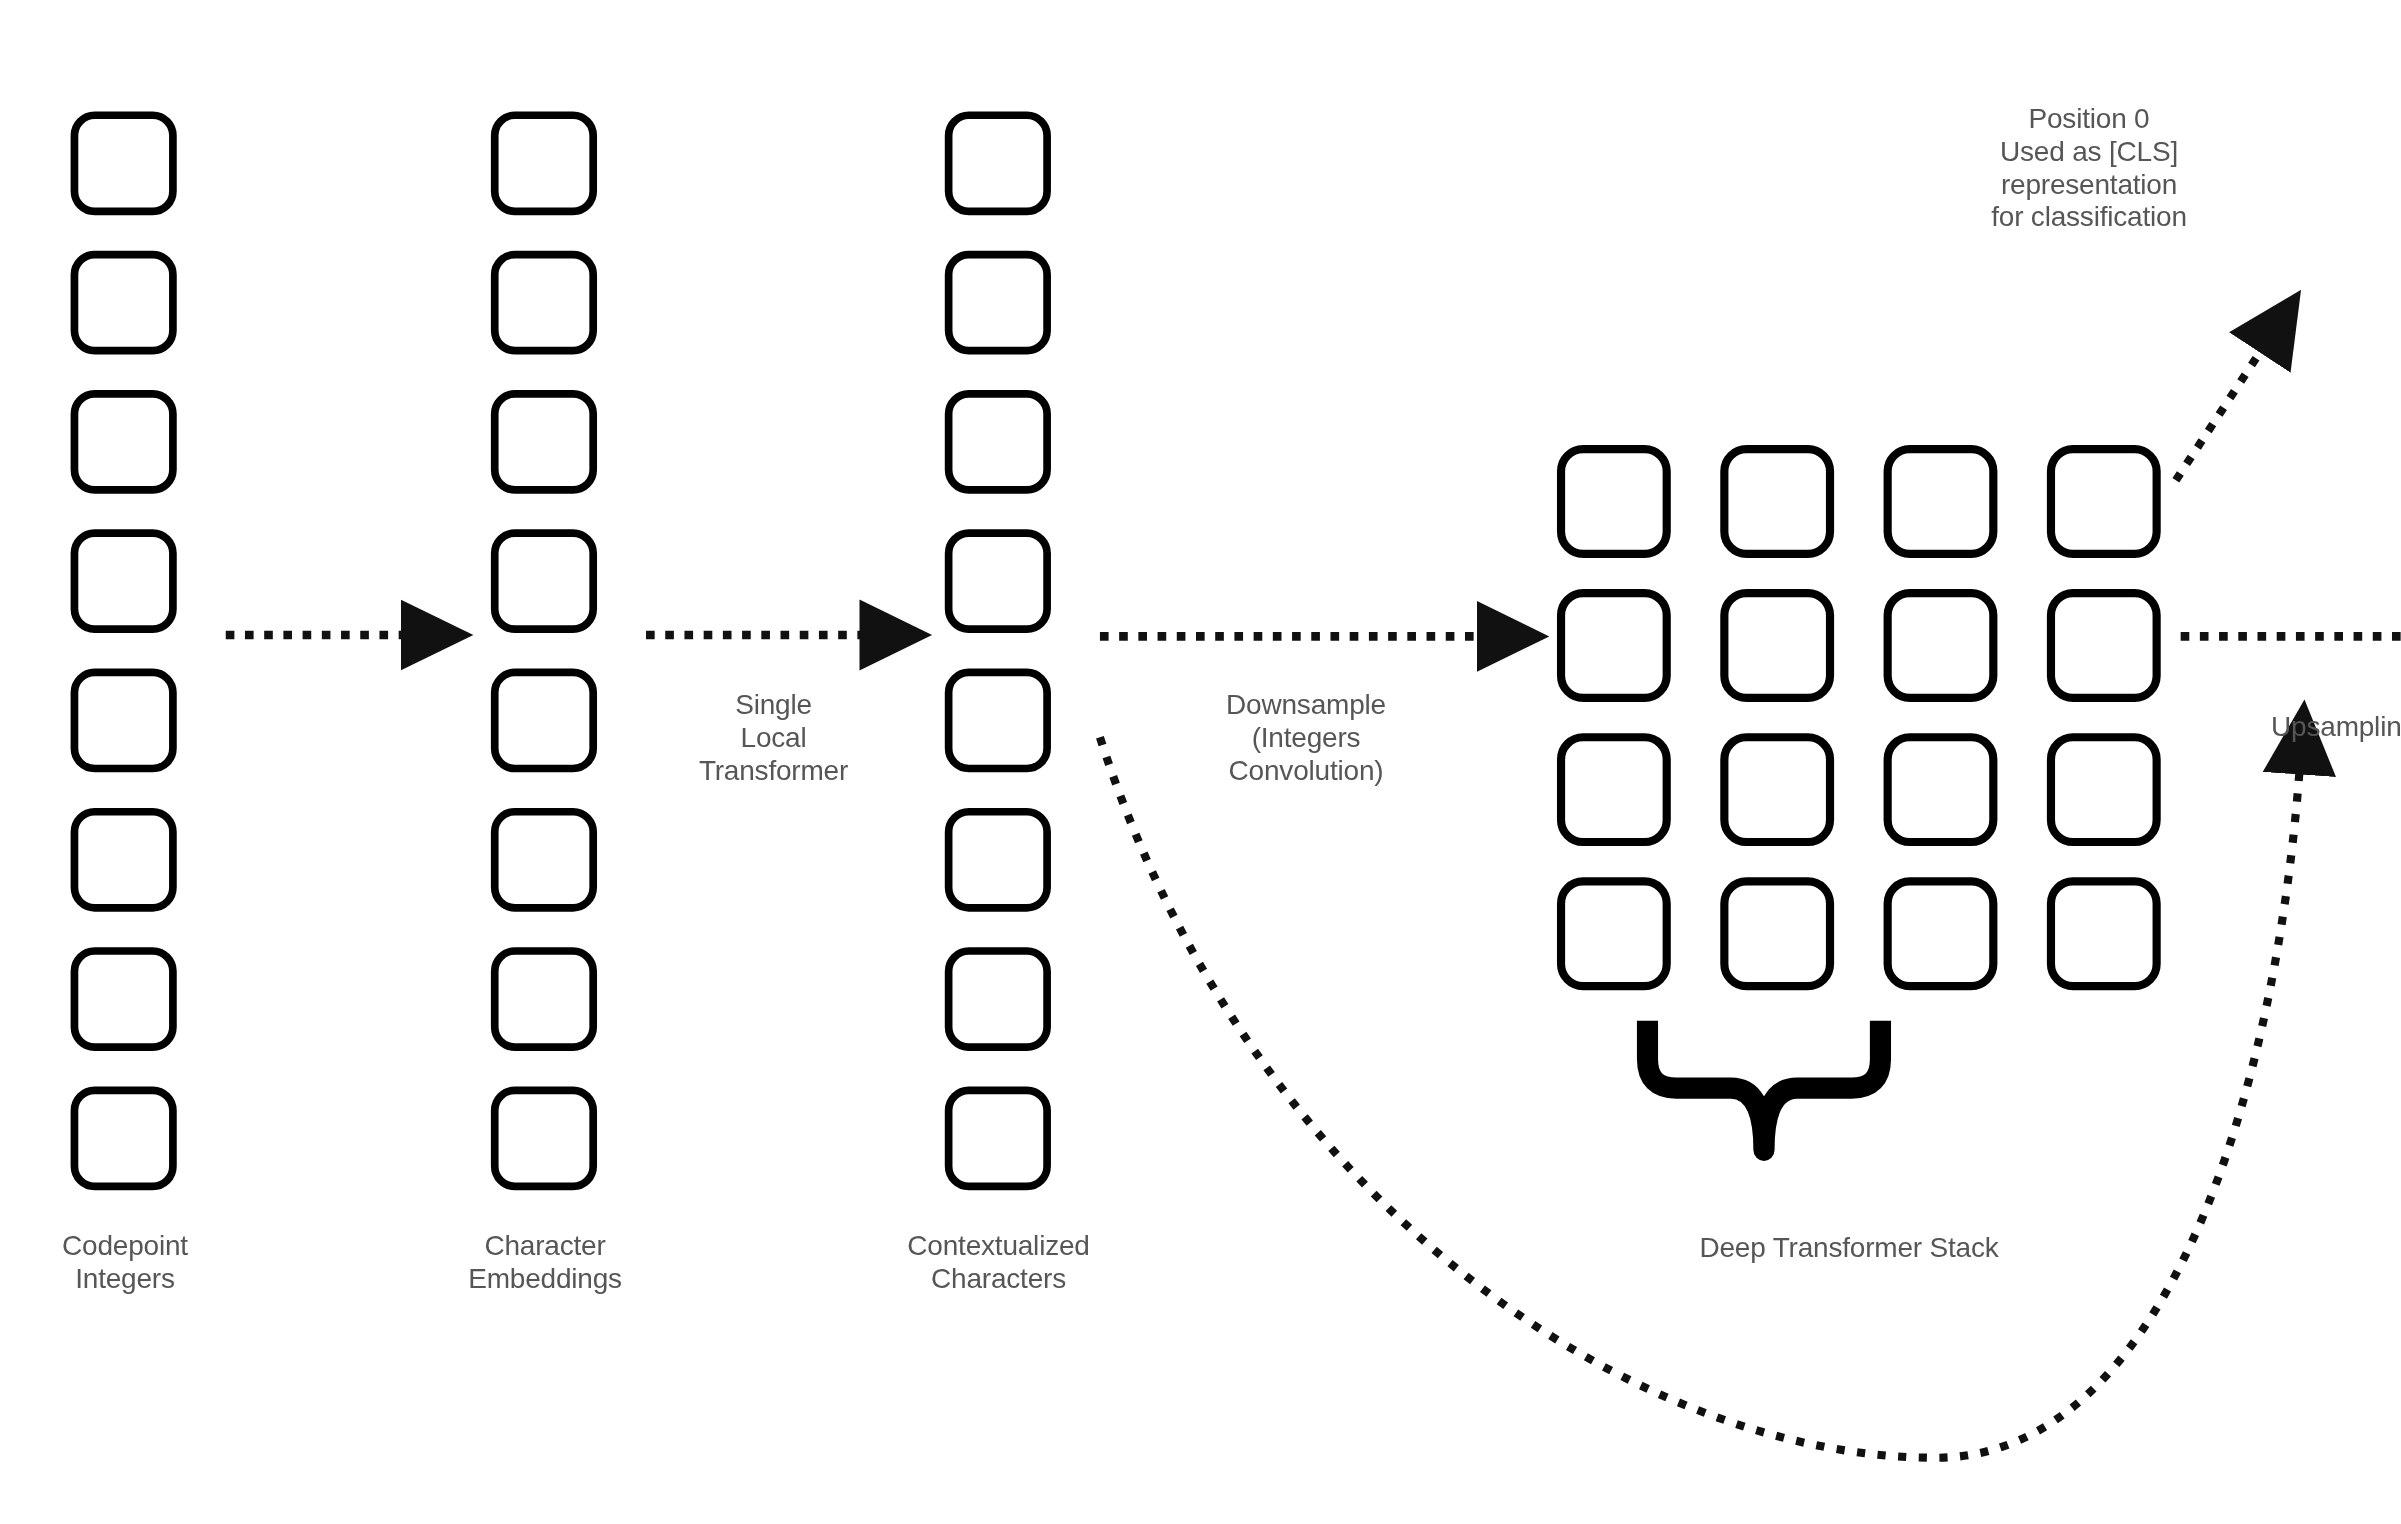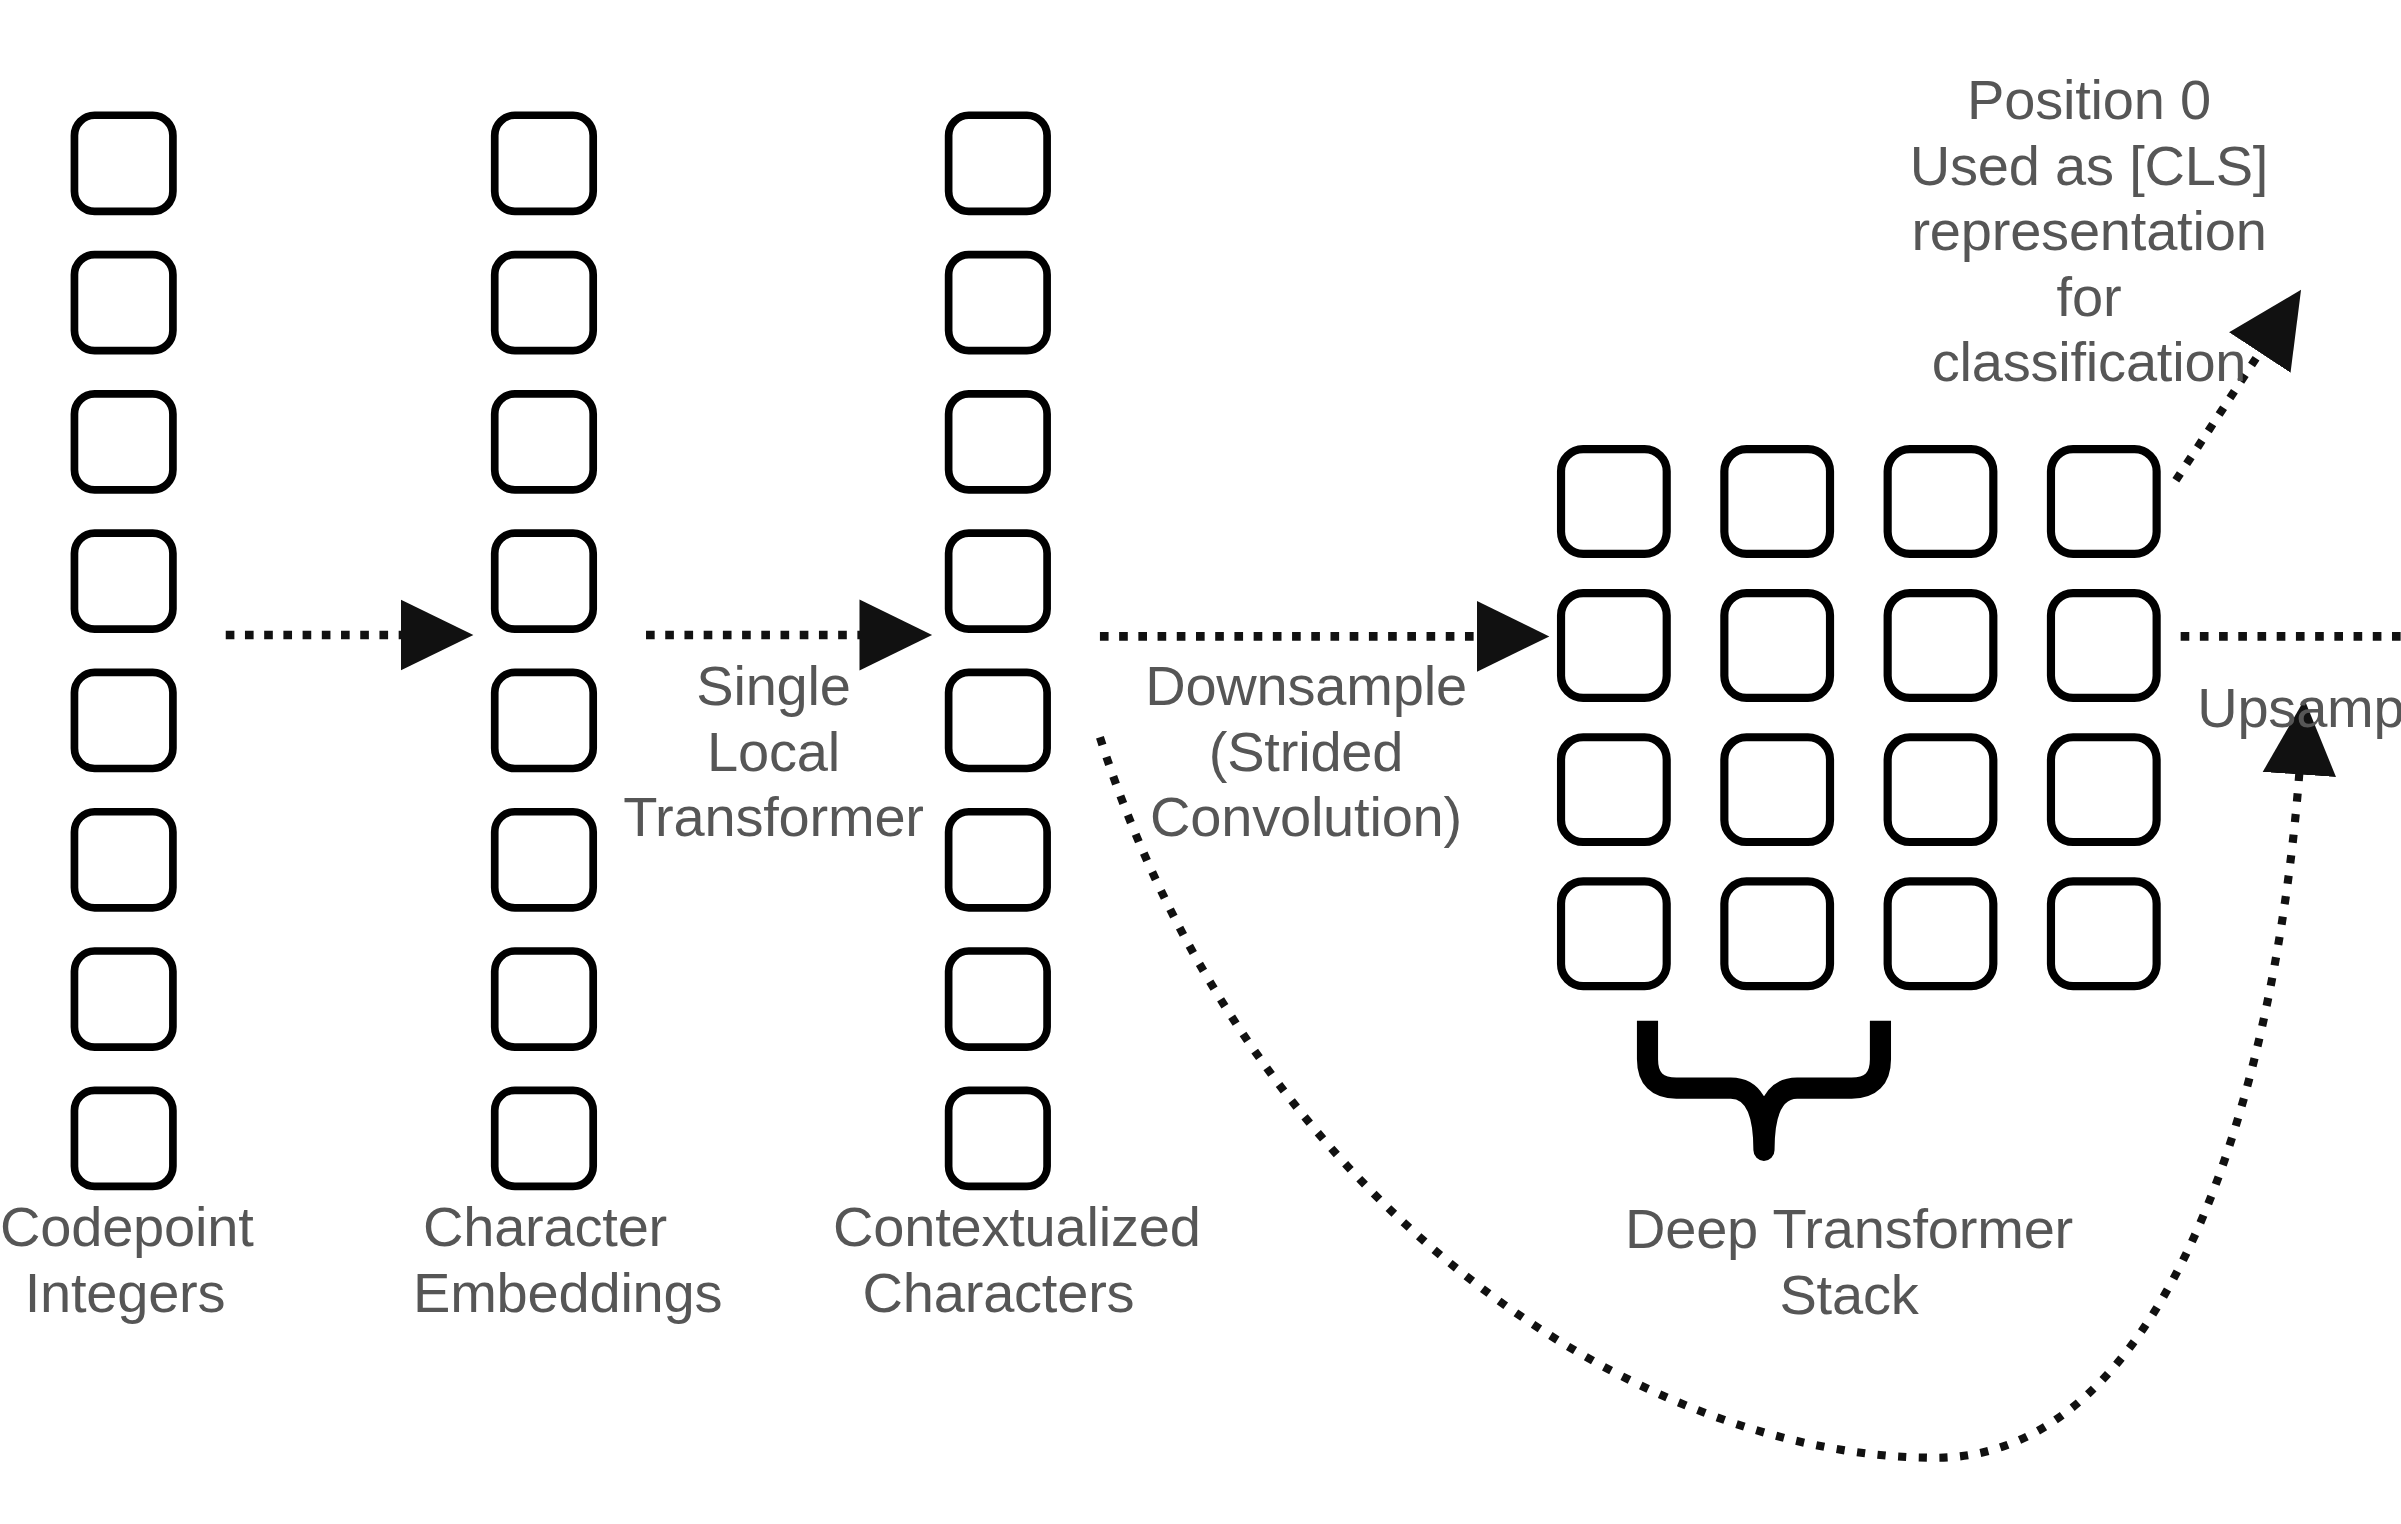--- a/index.html
+++ b/index.html
@@ -7,25 +7,26 @@
     font-family:"Liberation Sans", sans-serif;
     width:3307px;height:1525px;
     overflow:hidden;
     -webkit-font-smoothing:antialiased;
   }
   #stage{position:relative;width:3307px;height:1525px;background:#fff;}
   svg.layer{position:absolute;left:0;top:0;width:3307px;height:1525px;overflow:visible;}
   .cap{
     position:absolute;
     color:#565656;
-    font-size:56px;
+    font-size:28px;
     line-height:1.17;
     text-align:center;
     white-space:pre-line;
     letter-spacing:-0.2px;
+    margin-top:36px;
   }
 </style>
 </head>
 <body>
 
 <div id="stage">
 
   <svg class="layer" viewBox="0 0 6885 3175" preserveAspectRatio="none" aria-hidden="true">
     <defs>
       <marker id="ah" markerWidth="9" markerHeight="9" refX="2.2" refY="4.5" orient="auto" markerUnits="strokeWidth">
@@ -130,21 +131,21 @@
 Embeddings</div>
   <div class="cap" id="cap-col-2" style="left: 833px; top: 1194px; width: 331px;">Contextualized
 Characters</div>
 
   <div class="cap" id="cap-grid" style="left: 1585px; top: 1196px; width: 528px;">Deep Transformer Stack</div>
 
   <div class="cap" id="cap-arr-1" style="left: 620px; top: 653px; width: 307px; text-align: center;">Single
 Local
 Transformer</div>
   <div class="cap" id="cap-arr-2" style="left: 1114px; top: 653px; width: 384px;">Downsample
-(Strided
+(Integers
 Convolution)</div>
   <div class="cap" id="cap-arr-3" style="left: 2176px; top: 675px; width: 336px;">Upsampling</div>
 
   <div class="cap" id="cap-annot-0" style="left: 1897px; top: 67px; width: 384px;">Position 0
 Used as [CLS]
 representation
 for classification</div>
 
 </div>
 

